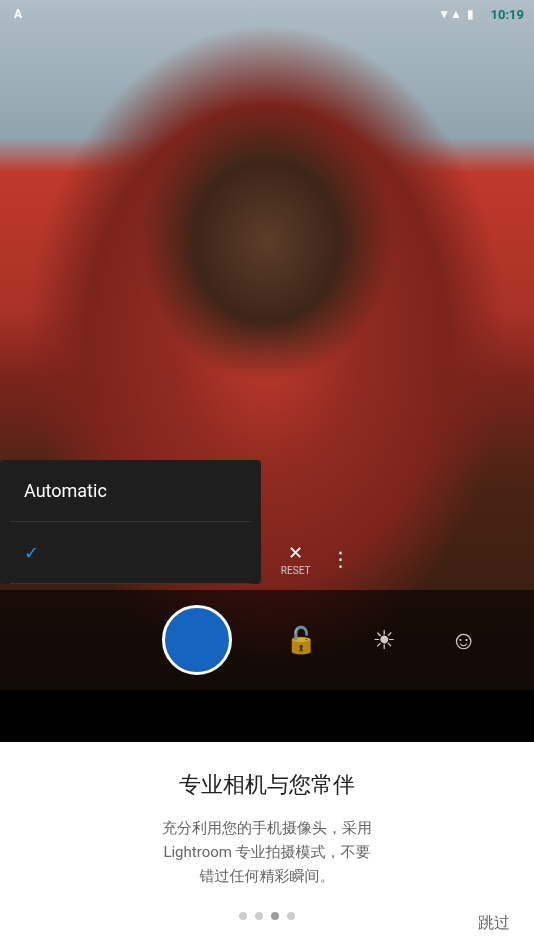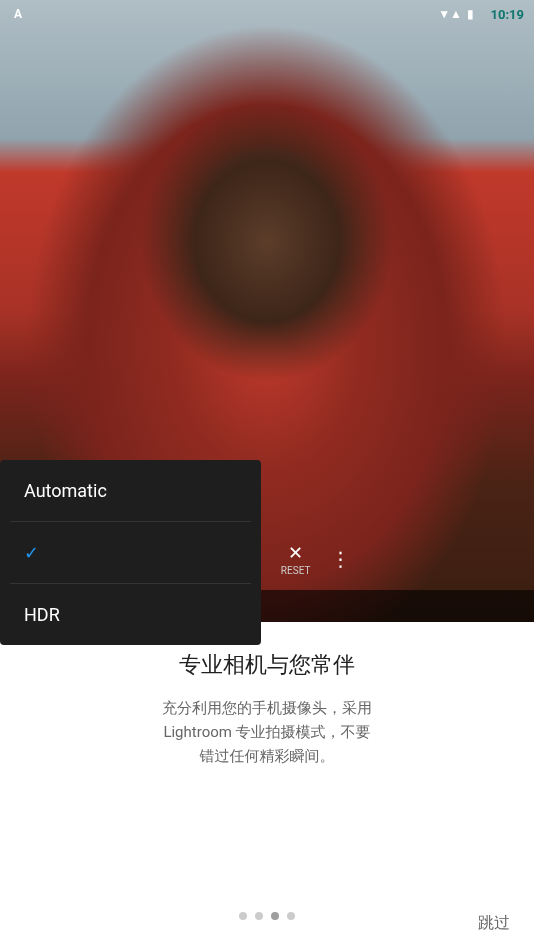--- a/index.html
+++ b/index.html
@@ -210,21 +210,21 @@
       background: rgba(255,255,255,0.1);
       margin: 0 10px;
     }
 
     
     .bottom-panel {
       position: absolute;
       bottom: 0;
       left: 0;
       right: 0;
-      height: 328px;
+      height: 208px;
       background: #fff;
       display: flex;
       flex-direction: column;
       align-items: center;
       justify-content: flex-start;
       padding: 28px 40px 20px;
     }
 
     .bottom-title {
       font-size: 22px;
@@ -321,23 +321,20 @@
   <div class="dropdown-item">
     <span class="dropdown-item-text">Automatic</span>
   </div>
   <div class="dropdown-divider"></div>
 
   <div class="dropdown-item">
     <span class="check-icon">✓</span>
   </div>
   <div class="dropdown-divider"></div>
 
-  <div class="dropdown-item">
-    <span class="dropdown-item-text">HDR</span>
-  </div>
 </div>
 
 <div class="status-bar">
   <span class="status-bar-left">A</span>
   <div class="status-bar-right">
     <span class="status-icon">▼▲</span>
     <span class="status-icon">▮</span>
     <span class="status-time">10:19</span>
   </div>
 </div>

